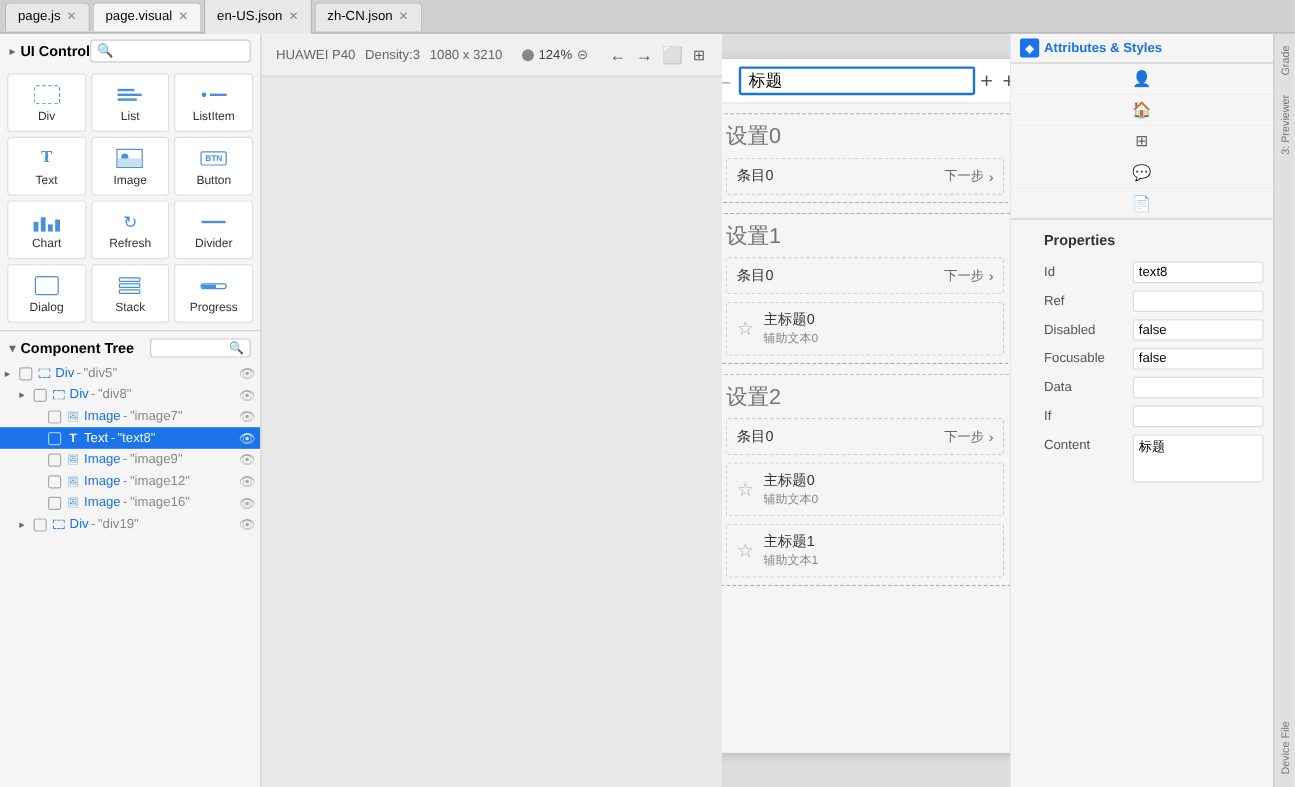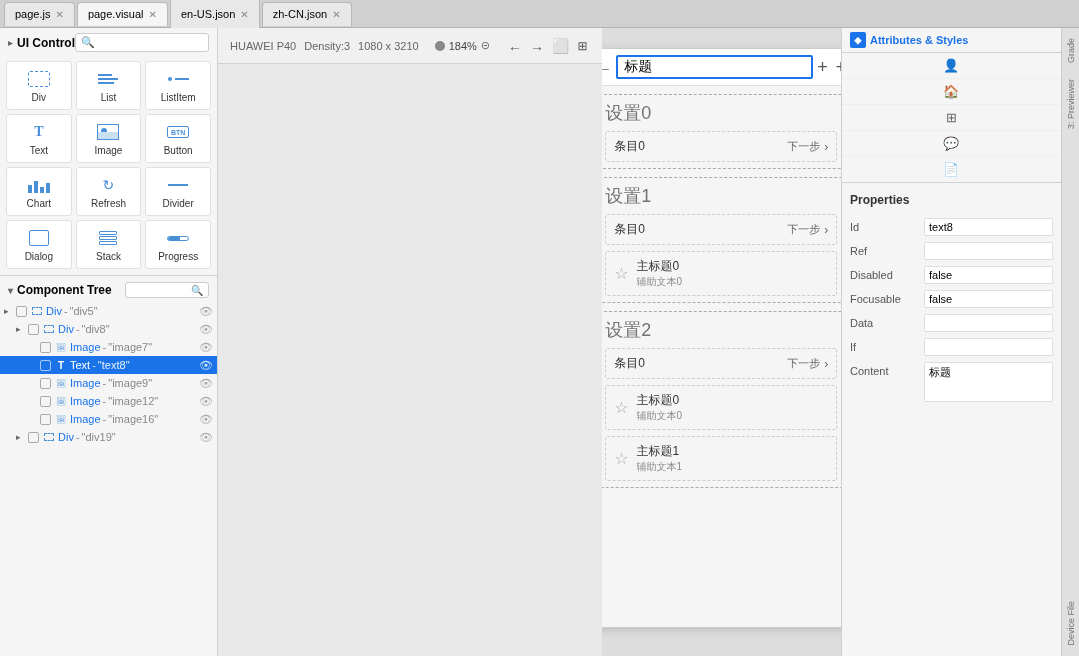--- a/index.html
+++ b/index.html
@@ -76,21 +76,21 @@
     .row-text { font-size: 12px; color: #333; }
     .row-next { display: flex; align-items: center; gap: 4px; color: #666; font-size: 11px; }
     .list-item-box { display: flex; align-items: center; border: 1px dashed #ccc; border-radius: 2px; padding: 6px 8px; gap: 8px; }
     .star-icon { font-size: 16px; color: #aaa; }
     .item-texts { display: flex; flex-direction: column; }
     .item-main { font-size: 12px; color: #333; }
     .item-sub { font-size: 10px; color: #888; }
 
     
     .right-panel { width: 220px; background: #f5f5f5; border-left: 1px solid #d0d0d0; display: flex; flex-direction: column; flex-shrink: 0; }
-    .props-section { padding: 6px 8px; flex: 1; }
+    .props-section { padding: 6px 8px; flex: 1; margin-left: 20px; }
     .prop-row { display: flex; align-items: flex-start; padding: 3px 0; gap: 4px; }
     .prop-label { width: 70px; font-size: 11px; color: #555; flex-shrink: 0; padding-top: 3px; }
     .prop-value { flex: 1; }
     .prop-input { width: 100%; border: 1px solid #ddd; border-radius: 2px; padding: 2px 4px; font-size: 11px; background: white; outline: none; }
     .prop-textarea { width: 100%; border: 1px solid #ddd; border-radius: 2px; padding: 2px 4px; font-size: 11px; background: white; resize: none; outline: none; min-height: 40px; }
   </style>
 </head>
 <body>
 
 <div style="display:flex;align-items:center;background:#d0d0d0;height:28px;padding:0 4px;gap:2px;border-bottom:1px solid #b0b0b0;flex-shrink:0;">
@@ -342,21 +342,21 @@
   <div class="center-area">
 
     <div class="toolbar-bar">
       <div class="device-info">
         <span>HUAWEI P40</span>
         <span>Density:3</span>
         <span>1080 x 3210</span>
       </div>
       <div style="display:flex;align-items:center;gap:4px;font-size:11px;color:#444;margin-left:8px;">
         <span style="width:10px;height:10px;border-radius:50%;background:#888;"></span>
-        <span>184%</span>
+        <span>124%</span>
         <span style="cursor:pointer;color:#666;">⊝</span>
       </div>
       <div style="flex:1;"></div>
       <div class="toolbar-icons">
         <span style="cursor:pointer;font-size:14px;color:#555;padding:2px;">←</span>
         <span style="cursor:pointer;font-size:14px;color:#555;padding:2px;">→</span>
         <span style="cursor:pointer;font-size:14px;color:#555;padding:2px;">⬜</span>
         <span style="cursor:pointer;font-size:12px;color:#555;padding:2px;">⊞</span>
       </div>
     </div>

